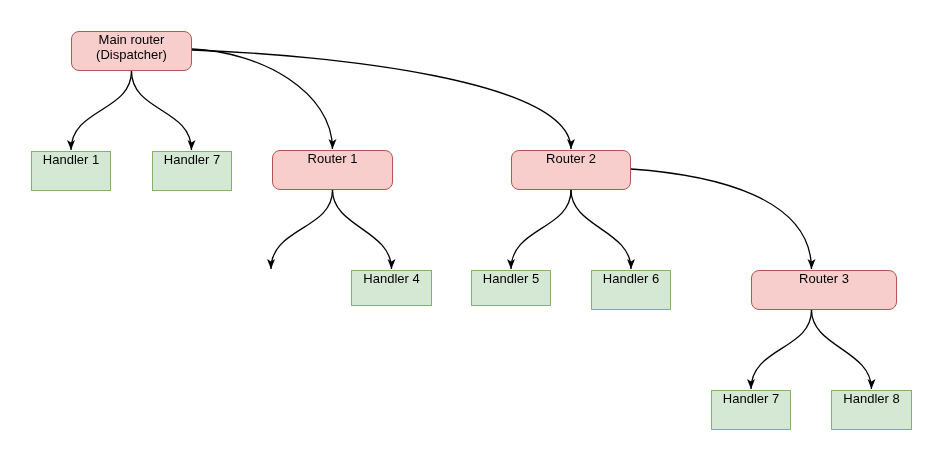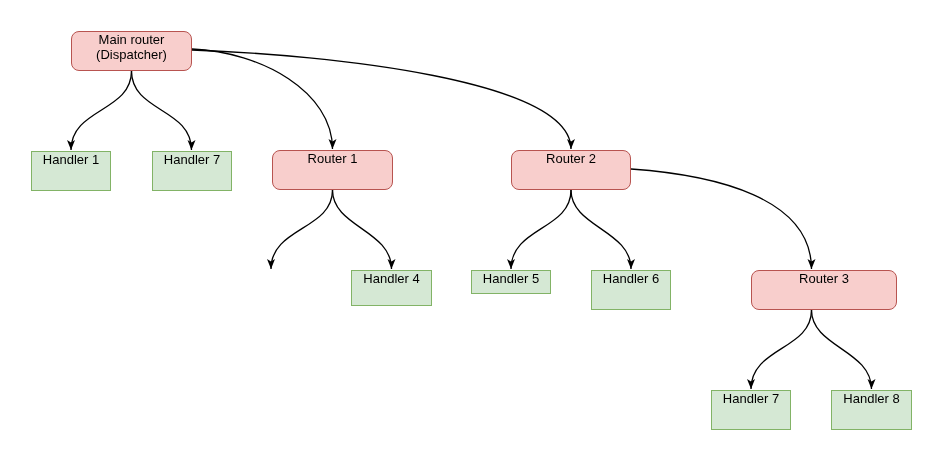--- a/index.html
+++ b/index.html
@@ -92,21 +92,21 @@
 
   <div class="node router" style="left:511px;top:150px;width:120px;height:40px">
     <span class="node-label">Router 2</span>
   </div>
 
 
   <div class="node handler" style="left:351px;top:270px;width:81px;height:36px">
     <span class="node-label">Handler 4</span>
   </div>
 
-  <div class="node handler" style="left:471px;top:270px;width:80px;height:24px">
+  <div class="node handler" style="left:471px;top:270px;width:80px;height:36px">
     <span class="node-label">Handler 5</span>
   </div>
 
   <div class="node handler" style="left:591px;top:270px;width:80px;height:40px">
     <span class="node-label">Handler 6</span>
   </div>
 
   <div class="node router" style="left:751px;top:270px;width:146px;height:40px">
     <span class="node-label">Router 3</span>
   </div>

